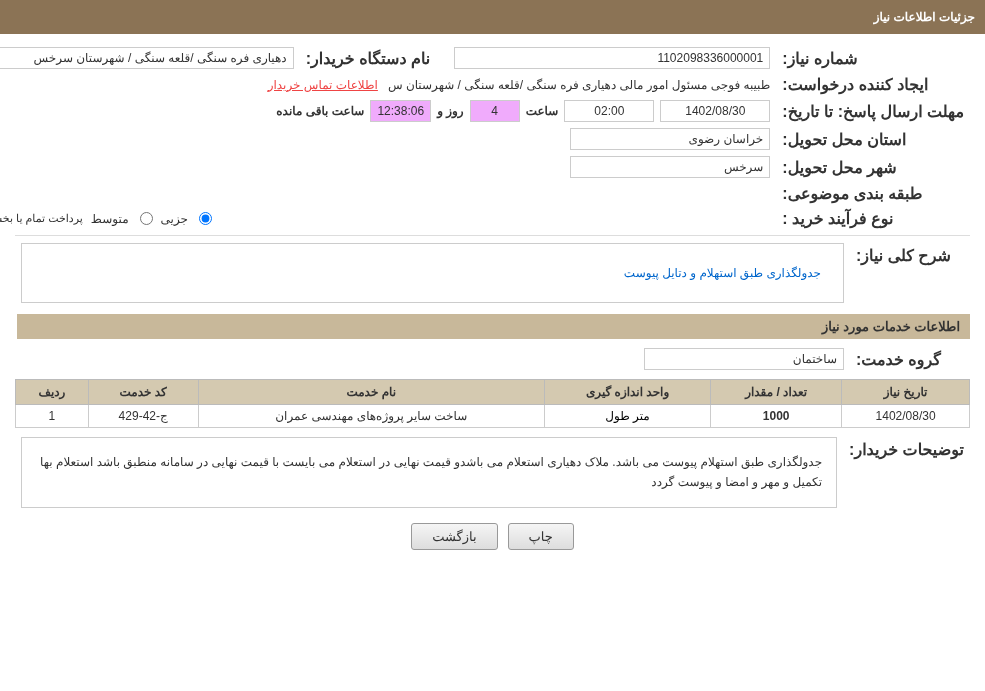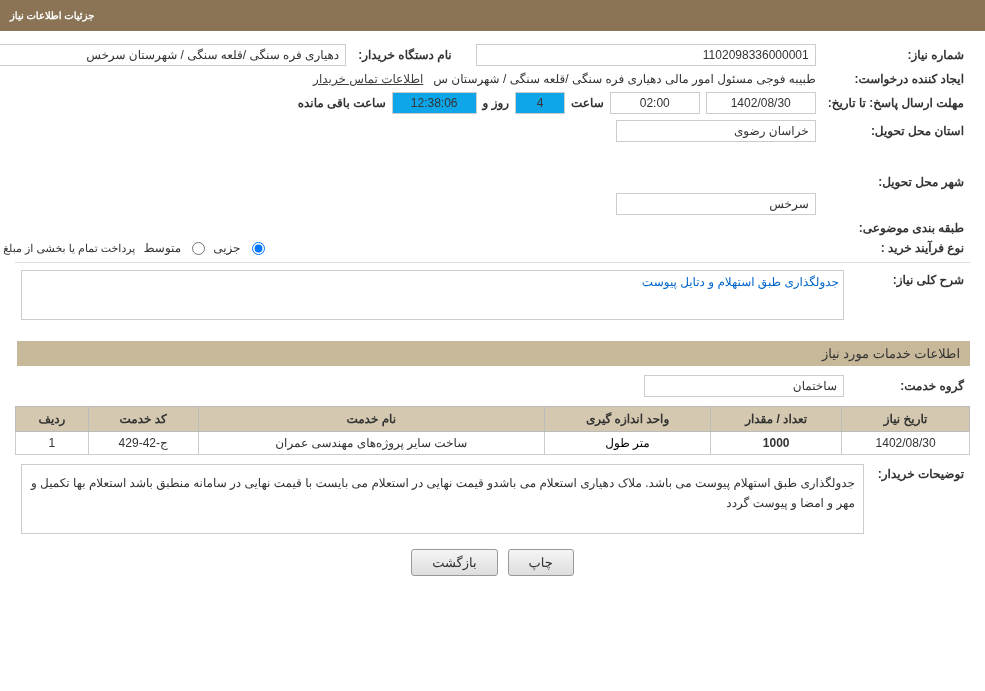--- a/index.html
+++ b/index.html
@@ -12,97 +12,97 @@
     }
     .page-container {
       width: 985px;
       min-height: 691px;
       background: #fff;
       margin: 0 auto;
     }
     .header-bar {
       background: #8B7355;
       color: #fff;
-      text-align: left;
+      text-align: right;
       padding: 10px;
-      font-size: 10px;
+      font-size: 12px;
       font-weight: bold;
     }
     .content {
       padding: 10px 15px;
     }
     .section-title {
       background: #c8b89a;
       color: #333;
-      font-weight: normal;
+      font-weight: bold;
       padding: 5px 10px;
       margin: 8px 0 6px 2px;
       font-size: 13px;
     }
     .info-table {
       width: 100%;
       border-collapse: collapse;
       margin-bottom: 4px;
     }
     .info-table td {
       padding: 3px 6px;
       vertical-align: middle;
     }
     .label-cell {
       color: #333;
       font-weight: bold;
       white-space: nowrap;
-      text-align: right;
+      text-align: left;
       width: 120px;
-      font-size: 12px;
+      font-size: 16px;
       margin-left: 44px;
     }
     .value-cell {
       text-align: right;
     }
     .input-box {
       border: 1px solid #ccc;
       padding: 3px 6px;
       background: #fff;
       display: inline-block;
       min-width: 180px;
       text-align: right;
       font-size: 12px;
       font-family: Tahoma, Arial, sans-serif;
     }
     .input-box-wide {
-      width: 340px;
+      width: 316px;
     }
     .input-box-full {
       width: 550px;
     }
     .link-blue {
-      color: #404040;
+      color: #ef4444;
       text-decoration: underline;
       cursor: pointer;
     }
     .row-flex {
       display: flex;
       align-items: center;
       gap: 6px;
       flex-direction: row-reverse;
     }
     .date-box {
       border: 1px solid #ccc;
       padding: 3px 14px;
       background: #fff;
       display: inline-block;
       min-width: 90px;
       text-align: center;
       font-size: 12px;
     }
     .small-box {
       border: 1px solid #ccc;
-      padding: 3px 18px;
-      background: #0ea5e9;
+      padding: 3px 6px;
+      background: #f0abfc;
       display: inline-block;
       min-width: 50px;
       text-align: center;
       font-size: 12px;
     }
     .radio-group {
       display: flex;
       gap: 12px;
       flex-direction: row-reverse;
       align-items: center;
@@ -114,21 +114,21 @@
       flex-direction: row-reverse;
     }
     .type-row {
       display: flex;
       align-items: center;
       gap: 8px;
       flex-direction: row-reverse;
     }
     .description-box {
       border: 1px solid #ccc;
-      padding: 4px;
+      padding: 22px;
       background: #fff;
       min-height: 50px;
       text-align: right;
       width: 100%;
       font-size: 12px;
       font-family: Tahoma, Arial, sans-serif;
       color: #0066cc;
     }
     .services-table {
       width: 100%;
@@ -146,21 +146,21 @@
     .services-table td {
       border: 1px solid #ccc;
       padding: 4px 8px;
       text-align: center;
       font-size: 12px;
     }
     .td-blue { color: #000000; }
     .td-num { font-weight: bold; }
     .buyer-desc {
       border: 1px solid #ccc;
-      padding: 8px;
+      padding: 14px;
       background: #fff;
       text-align: right;
       font-size: 12px;
       line-height: 1.7;
       min-height: 70px;
       width: 100%;
       font-family: Tahoma, Arial, sans-serif;
     }
     .buttons-row {
       display: flex;
@@ -245,21 +245,21 @@
       </tr>
       <tr>
         <td class="label-cell">استان محل تحویل:</td>
         <td class="value-cell" colspan="4">
           <div class="input-box" style="min-width:200px;">خراسان رضوی</div>
         </td>
       </tr>
       <tr>
         <td class="label-cell">شهر محل تحویل:</td>
         <td class="value-cell" colspan="4">
-          <div class="input-box" style="min-width:200px;margin-top:45px;">سرخس</div>
+          <div class="input-box" style="min-width:200px;">سرخس</div>
         </td>
       </tr>
       <tr>
         <td class="label-cell">طبقه بندی موضوعی:</td>
         <td class="value-cell" colspan="4">
           <div class="radio-group">
             
             
             
           </div>

